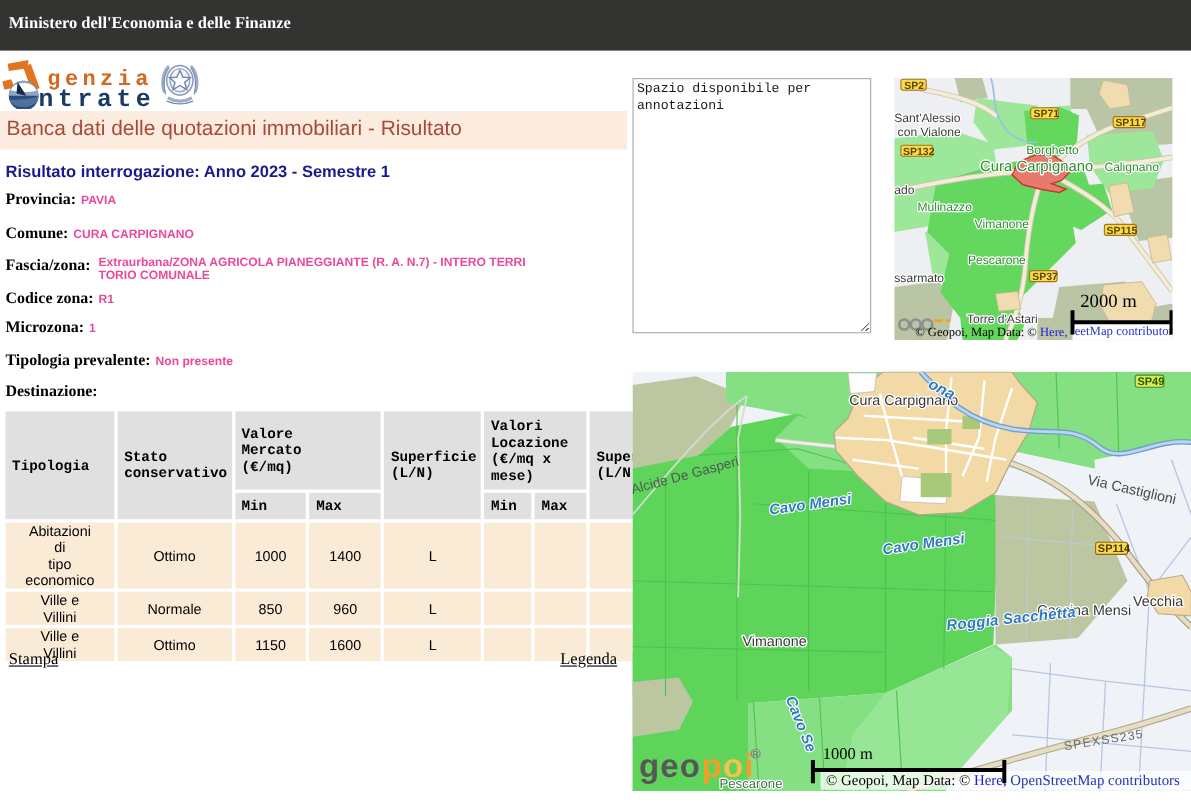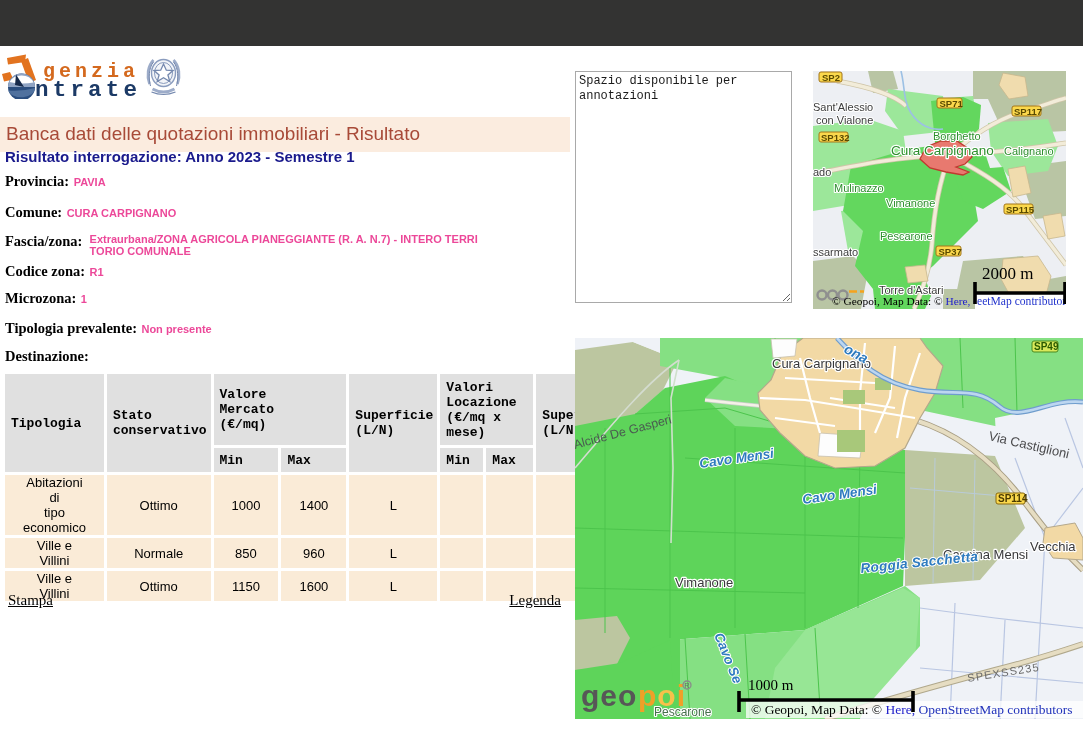--- a/index.html
+++ b/index.html
@@ -1,18 +1,18 @@
 <!DOCTYPE html>
 <html><head><meta charset="utf-8">
 <style>
 html,body{margin:0;padding:0;background:#fff;}
 body{width:1083px;height:737px;position:relative;font-family:"Liberation Sans",sans-serif;overflow:hidden;}
 .topbar{position:absolute;left:0;top:0;width:1083px;height:46px;background:#333332;}
-.topbar span{position:absolute;left:8px;top:13px;color:#fff;font-family:"Liberation Serif",serif;font-weight:bold;font-size:15px;margin-top:32px;}
-.banner{position:absolute;left:0;top:101px;width:570px;height:35px;background:#fbecdf;margin-top:16px;}
+.topbar span{position:absolute;left:8px;top:13px;color:#fff;font-family:"Liberation Serif",serif;font-weight:bold;font-size:15px;}
+.banner{position:absolute;left:0;top:101px;width:570px;height:35px;background:#fbecdf;}
 .banner span{position:absolute;left:6px;top:6px;font-size:19px;color:#a84a38;}
 .p{position:absolute;left:5px;}
 .lbl{font-family:"Liberation Serif",serif;font-weight:bold;font-size:14.5px;color:#000;}
 .val{font-weight:bold;font-size:11px;color:#ec4899;}
 .title{position:absolute;left:5px;top:148px;font-weight:bold;font-size:15px;color:#1a1a8c;}
 table{border-collapse:separate;border-spacing:3px;position:absolute;left:2px;top:371px;}
 th{background:#e0e0e0;font-size:13px;font-weight:bold;text-align:left;vertical-align:middle;padding:2px 4px 2px 6px;box-sizing:border-box;font-family:Liberation Mono, monospace;}
 td{background:#faebd7;font-size:13px;text-align:center;vertical-align:middle;padding:0 18px;box-sizing:border-box;}
 .links{position:absolute;left:8px;top:592px;width:553px;font-family:Liberation Serif, serif;font-size:15px;}
 .links a{color:#000;text-decoration:underline;}

